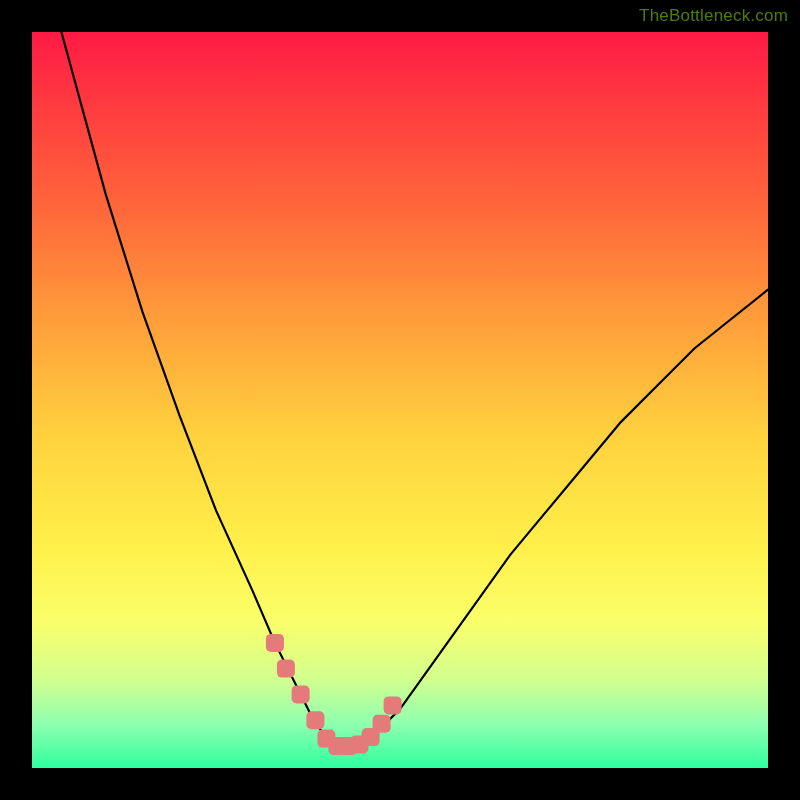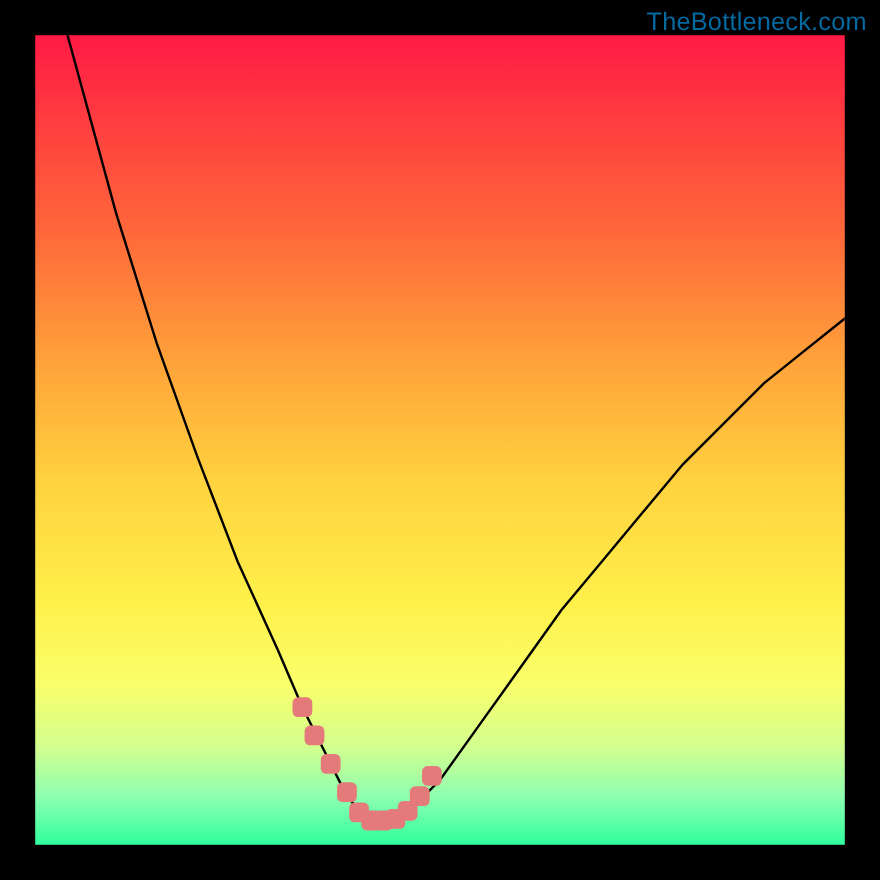--- a/index.html
+++ b/index.html
@@ -34,22 +34,22 @@
       #fff04a 70%,
       #faff6a 80%,
       #d2ff8f 88%,
       #8effb0 94%,
       #2fff9d 100%);
   }
   .watermark {
     position: absolute;
     top: 6px;
     right: 12px;
-    color: #0369a1;
-    font-size: 23px;
+    color: #4d7c0f;
+    font-size: 17px;
     font-weight: 500;
     letter-spacing: 0.2px;
   }
   svg.curve {
     position: absolute;
     top: 0;
     left: 0;
     width: 736px;
     height: 736px;
   }

